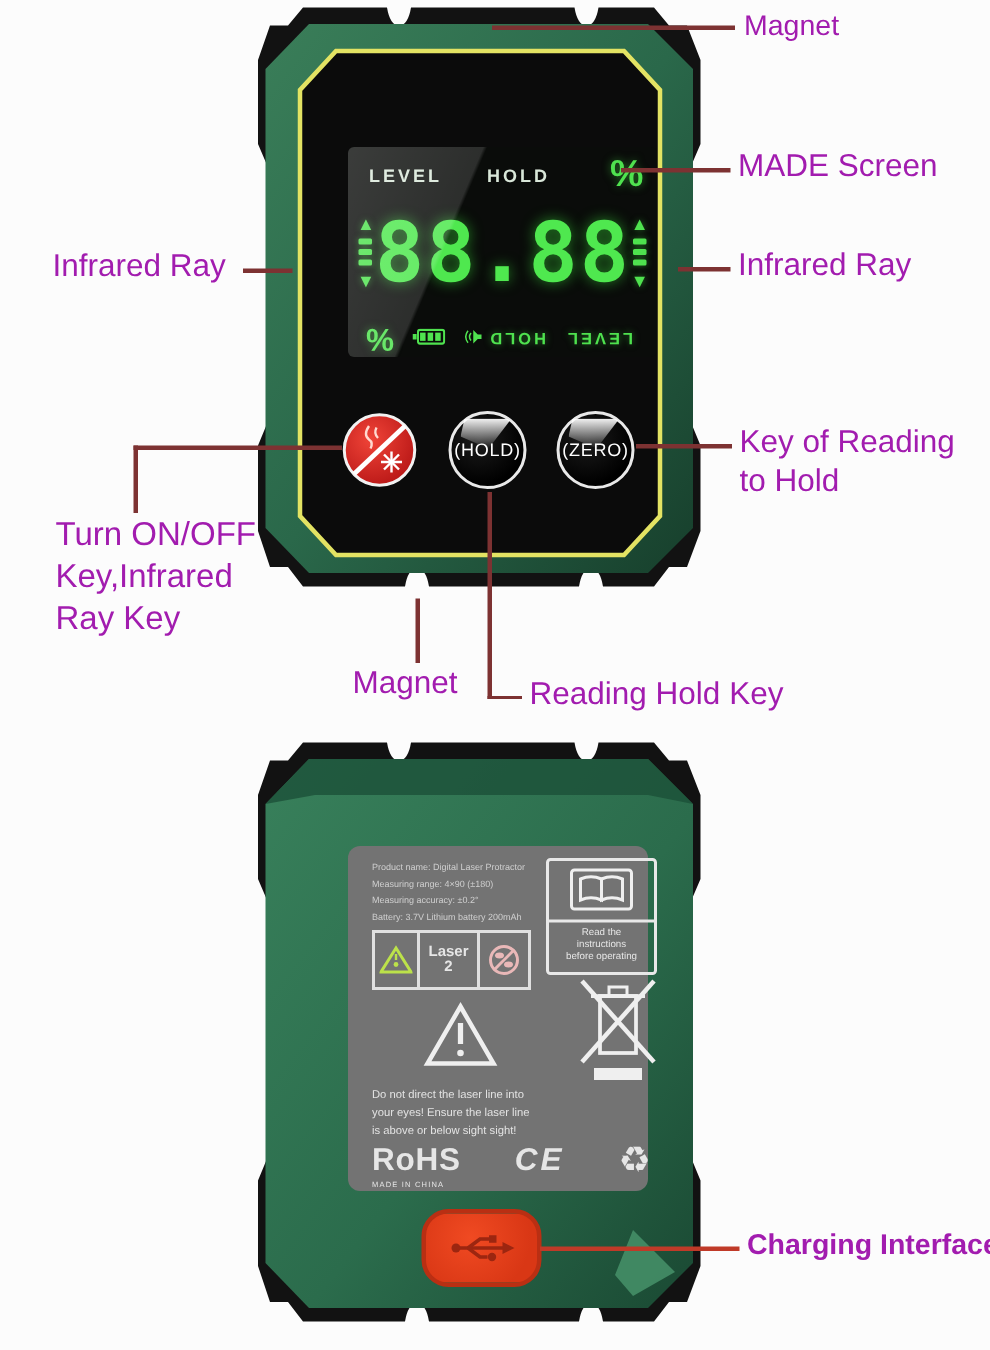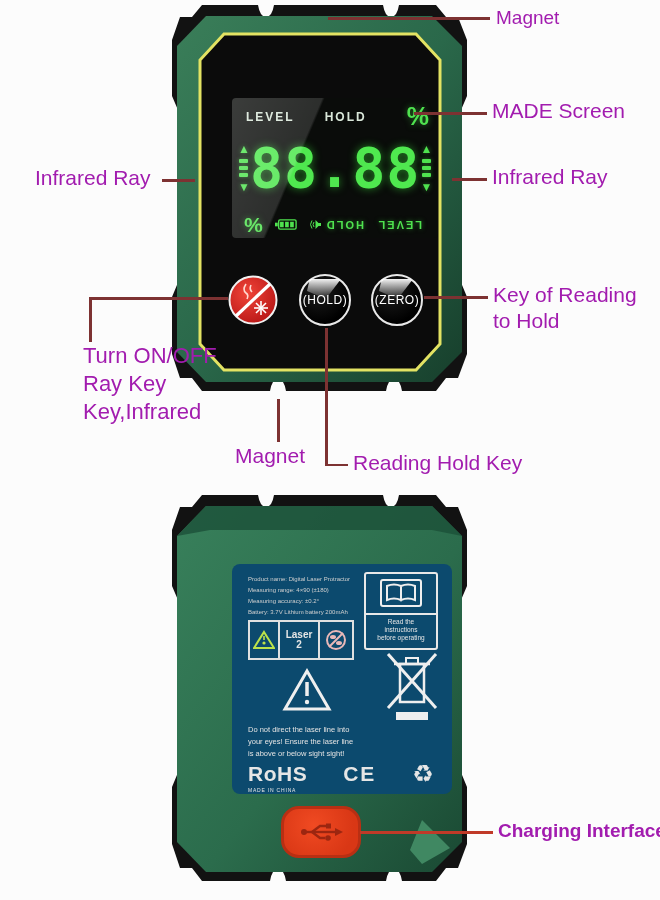--- a/index.html
+++ b/index.html
@@ -41,39 +41,39 @@
   .dev-btn { position:absolute; width:52px; height:52px; border-radius:50%; z-index:22;
              display:flex; align-items:center; justify-content:center; }
   .btn-dark { background:radial-gradient(circle at 38% 35%, #1c1c1c, #000 70%);
               border:2.5px solid #e9e9e9; color:#fff; font-weight:normal; font-size:12px; }
   .btn-dark .glare2 { position:absolute; left:6px; top:3px; width:34px; height:20px;
               background:linear-gradient(180deg, rgba(255,255,255,.95), rgba(255,255,255,0));
               clip-path:polygon(8% 0, 100% 0, 55% 100%, 0 60%); border-radius:4px; }
   .btn-dark span { position:relative; z-index:2; letter-spacing:.5px; }
 
   
-  .back-label { position:absolute; left:232px; top:564px; width:220px; height:230px;
-                background:#0c4a6e; border-radius:8px; z-index:20; color:#e6e6e6; }
+  .back-label { position:absolute; left:232px; top:564px; width:200px; height:230px;
+                background:#737373; border-radius:8px; z-index:20; color:#e6e6e6; }
   .info { position:absolute; left:16px; top:10px; font-size:6px; line-height:11px; color:#cfcfcf; }
   .read-box { position:absolute; left:132px; top:8px; width:74px; height:78px;
               border:2px solid #e8e8e8; border-radius:3px; display:flex; flex-direction:column; align-items:center; }
   .read-box .txt { font-size:6.5px; line-height:8px; text-align:center; margin-top:3px; }
   .read-box .divider { width:100%; height:0; border-top:2px solid #e8e8e8; margin-top:3px; }
   .laser-box { position:absolute; left:16px; top:56px; width:106px; height:40px; display:flex; }
   .laser-box .cell { border:2px solid #e0e0e0; display:flex; flex-direction:column; align-items:center; justify-content:center; }
   .laser-box .cell + .cell { border-left:none; }
   .c1 { width:32px; } .c2 { width:40px; font-size:10px; font-weight:bold; line-height:10px; } .c3 { width:34px; }
   .warn-tri { position:absolute; left:50px; top:104px; }
   .weee { position:absolute; left:152px; top:86px; }
   .warn-text { position:absolute; left:16px; top:160px; font-size:7.5px; line-height:12px; color:#e3e3e3; }
   .cert-row { position:absolute; left:16px; top:198px; width:190px; display:flex; align-items:flex-start; gap:36px; }
   .rohs-wrap { display:flex; flex-direction:column; }
   .rohs { font-size:21px; font-weight:bold; letter-spacing:.5px; }
   .madein { font-size:5px; letter-spacing:.8px; margin-top:1px; }
-  .ce { font-size:21px; font-weight:bold; letter-spacing:2px; }
+  .ce { font-size:21px; font-weight:bold; font-style:italic; letter-spacing:2px; }
   .recycle { font-size:24px; line-height:24px; }
 
   
   .port { position:absolute; left:281px; top:806px; width:80px; height:52px; z-index:22;
           background:radial-gradient(circle at 40% 35%, #f04a22, #d93715 75%);
           border:3px solid #b92f13; border-radius:18px;
           display:flex; align-items:center; justify-content:center; }
 </style>
 </head>
 <body>
@@ -281,20 +281,20 @@
 <div class="ann-line bright" style="left:360px; top:831px; width:133px; height:3px;"></div>
 
 <div class="ann" style="left:496px; top:7px; font-size:19px;">Magnet</div>
 <div class="ann" style="left:492px; top:99px; font-size:21px;">MADE Screen</div>
 <div class="ann" style="left:492px; top:165px; font-size:21px;">Infrared Ray</div>
 <div class="ann" style="left:35px; top:166px; font-size:21px;">Infrared Ray</div>
 <div class="ann" style="left:493px; top:282px; font-size:21px; line-height:26px;">
   <div>Key of Reading</div>
   <div>to Hold</div>
 </div>
-<div class="ann" style="left:37px; top:342px; font-size:22px; line-height:28px;margin-left:46px;">
+<div class="ann" style="left:37px; top:342px; font-size:22px; line-height:28px;">
   <div>Turn ON/OFF</div>
+  <div>Key,Infrared</div>
   <div>Ray Key</div>
-  <div>Key,Infrared</div>
 </div>
 <div class="ann" style="left:235px; top:444px; font-size:21px;">Magnet</div>
 <div class="ann" style="left:353px; top:451px; font-size:21px;">Reading Hold Key</div>
 <div class="ann" style="left:498px; top:820px; font-size:19px; font-weight:600;">Charging Interface</div>
 
 </body></html>

